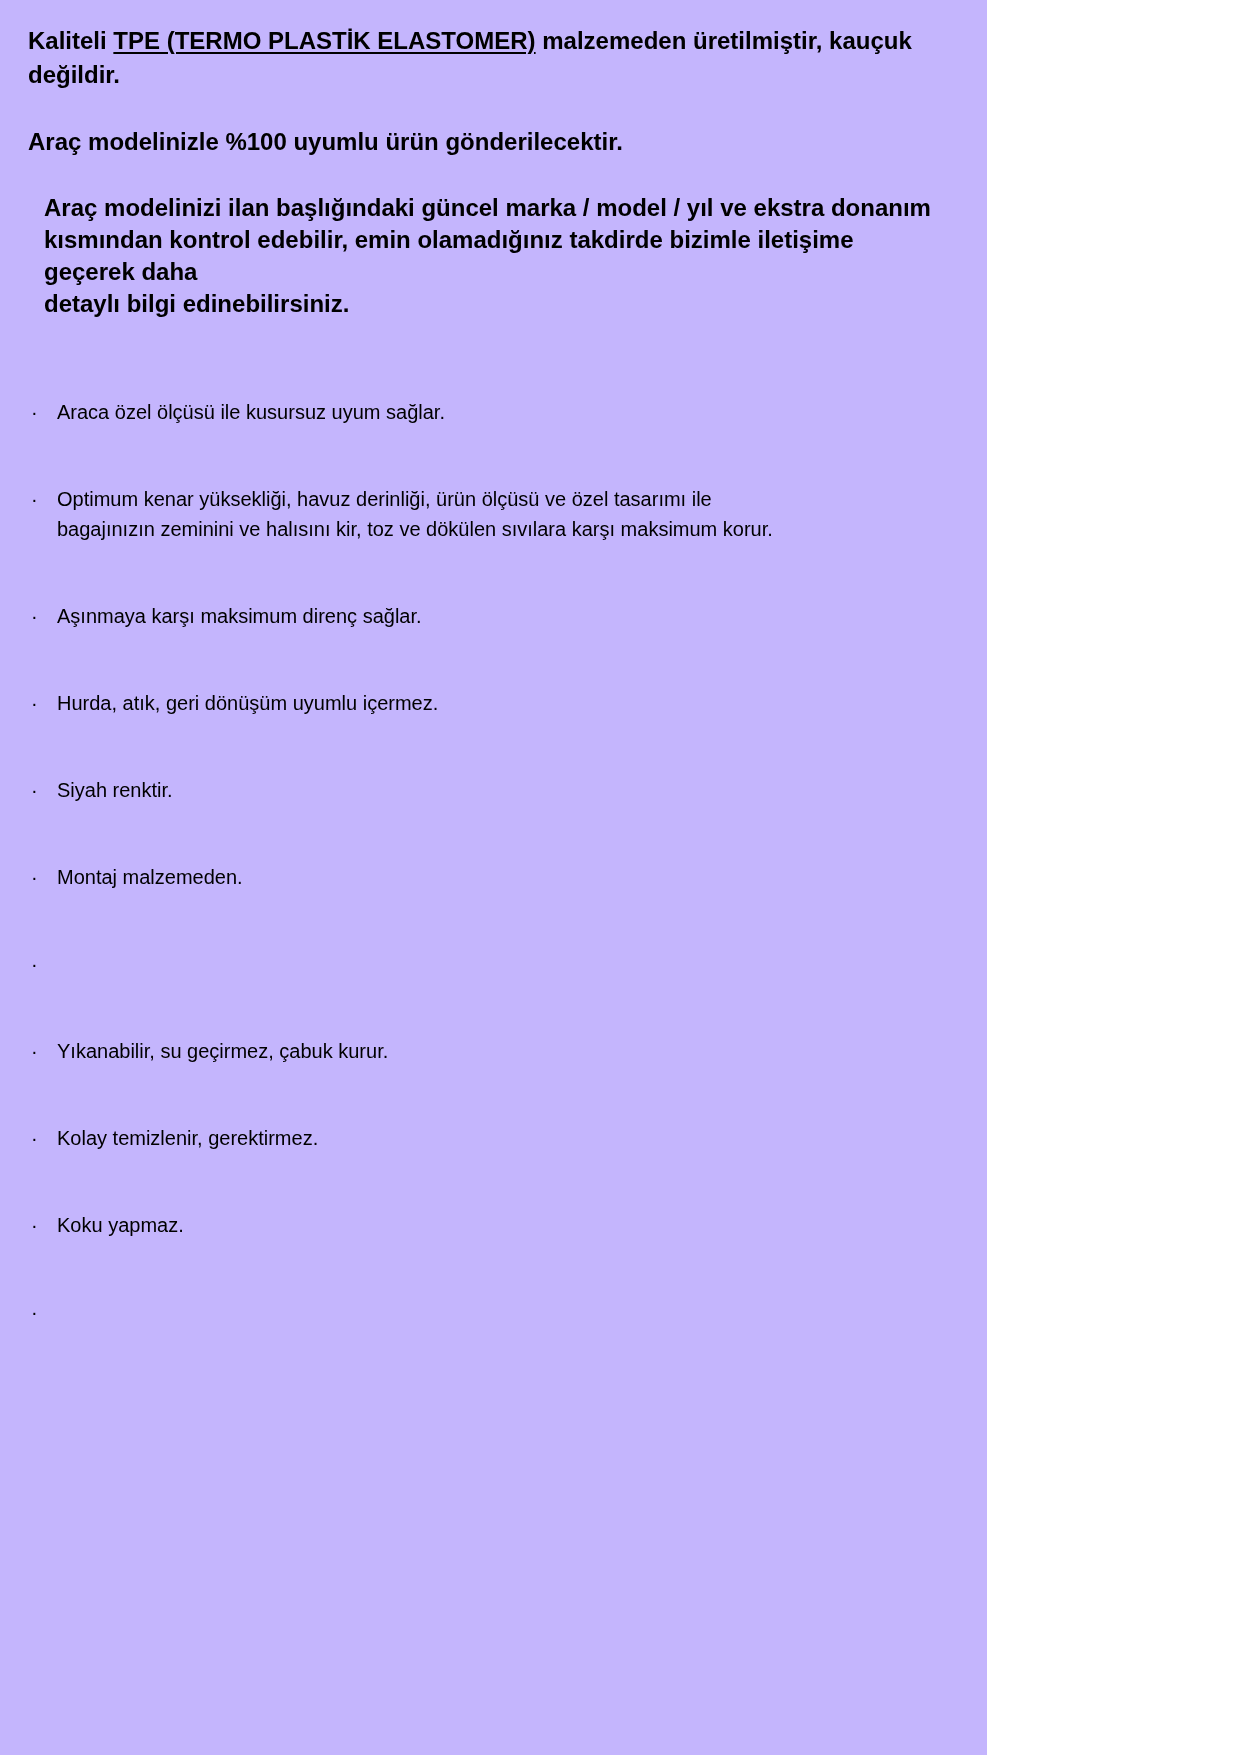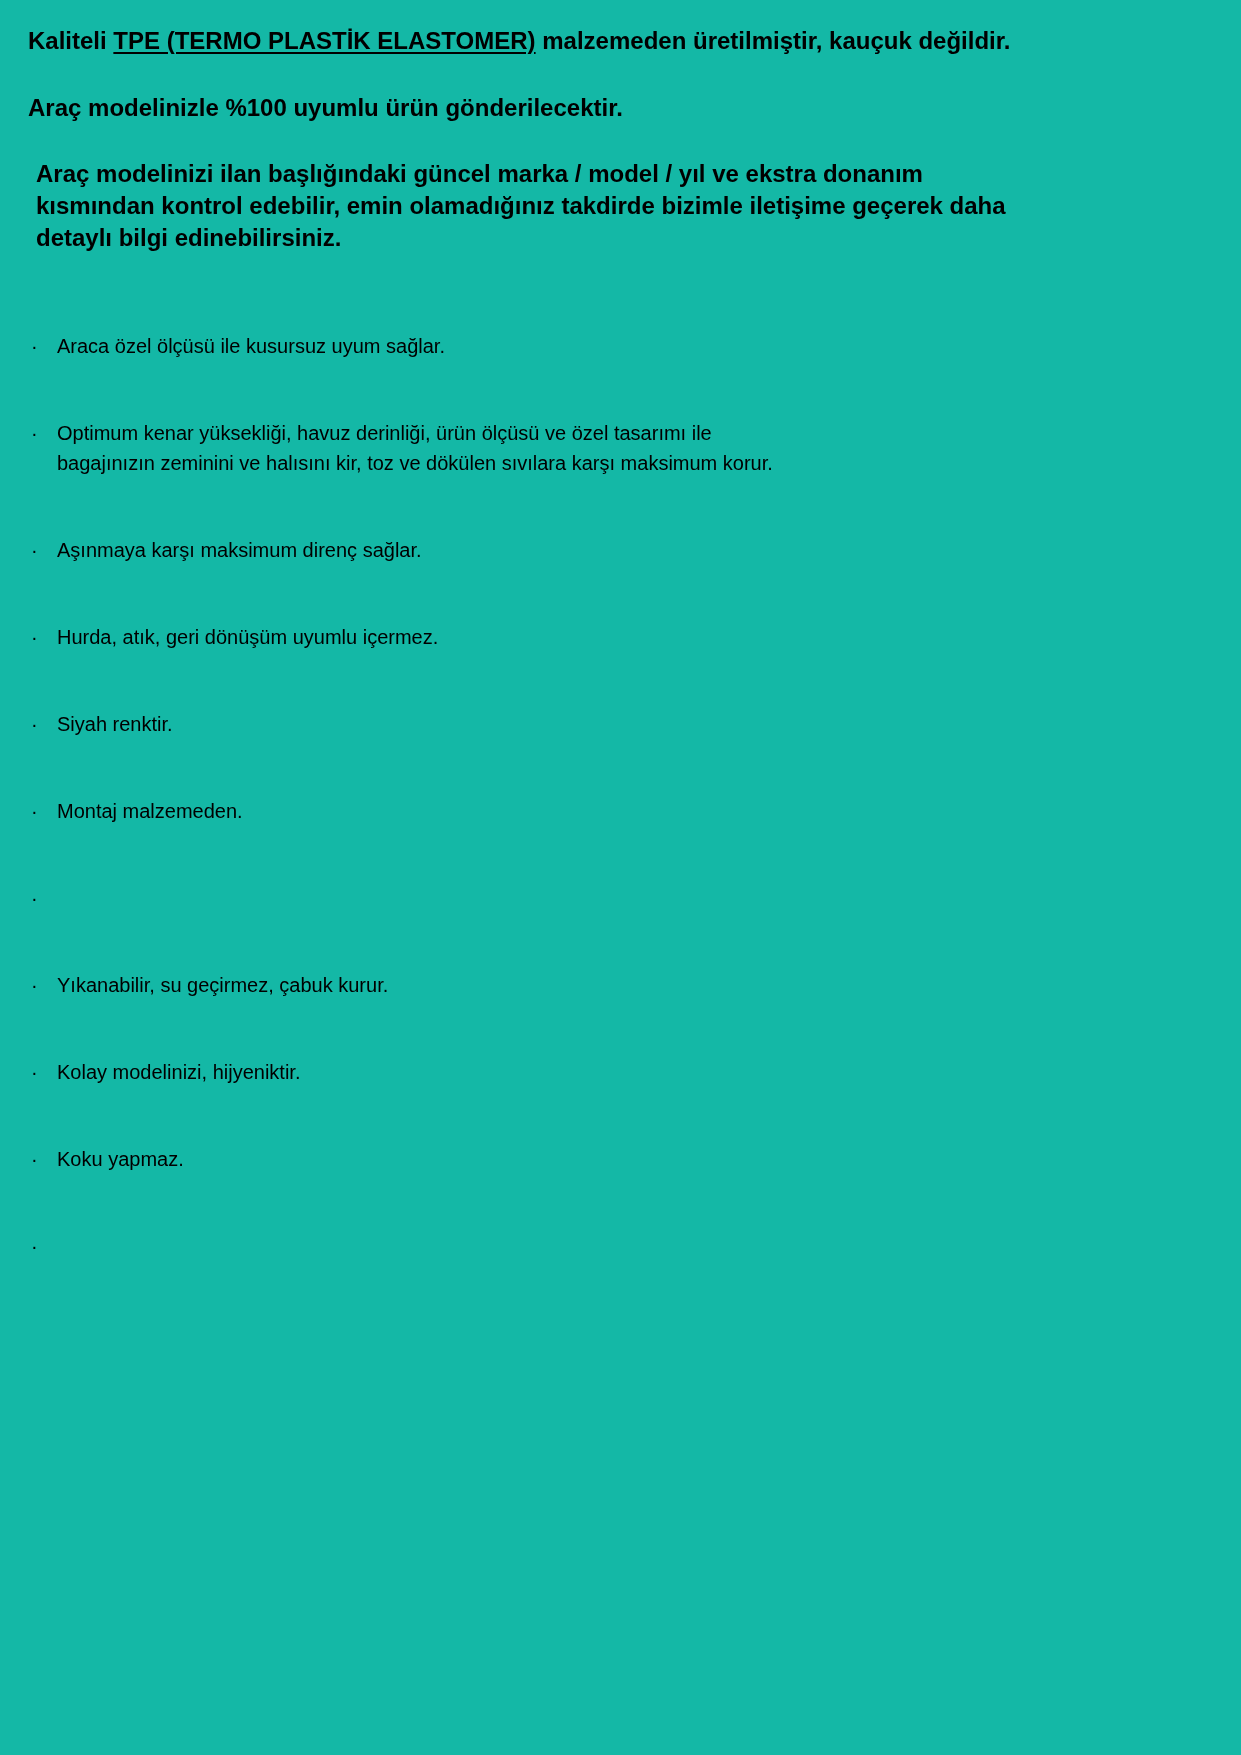--- a/index.html
+++ b/index.html
@@ -9,34 +9,34 @@
   }
   body {
     width: 1241px;
     height: 1755px;
     font-family: "Liberation Sans", "DejaVu Sans", sans-serif;
     color: #000000;
     overflow: hidden;
   }
   .page {
     box-sizing: border-box;
-    width: 1241px;
+    width: 987px;
     height: 1755px;
     padding: 24px 36px 0 28px;
-    background: #14b8a6;
+    background: #c4b5fd;
   }
   .h {
     font-weight: bold;
     font-size: 24px;
     line-height: 34px;
     margin: 0 0 33px 0;
   }
   .h3 {
     line-height: 32px;
-    margin: 8px;
+    margin: 16px;
     white-space: pre-line;
   }
   .u {
     text-decoration: underline;
     text-decoration-thickness: 2px;
     text-underline-offset: 3px;
   }
   ul.features {
     list-style: none;
     margin: 77px 0 0 0;
@@ -99,21 +99,21 @@
       </li>
     <li class="feature">
         <span class="marker">·</span>
       </li>
     <li class="feature">
         <span class="marker">·</span>
         <span class="feature-text">Yıkanabilir, su geçirmez, çabuk kurur.</span>
       </li>
     <li class="feature">
         <span class="marker">·</span>
-        <span class="feature-text">Kolay modelinizi, hijyeniktir.</span>
+        <span class="feature-text">Kolay temizlenir, gerektirmez.</span>
       </li>
     <li class="feature">
         <span class="marker">·</span>
         <span class="feature-text">Koku yapmaz.</span>
       </li>
     <li class="feature">
         <span class="marker">·</span>
       </li>
   </ul>
 

